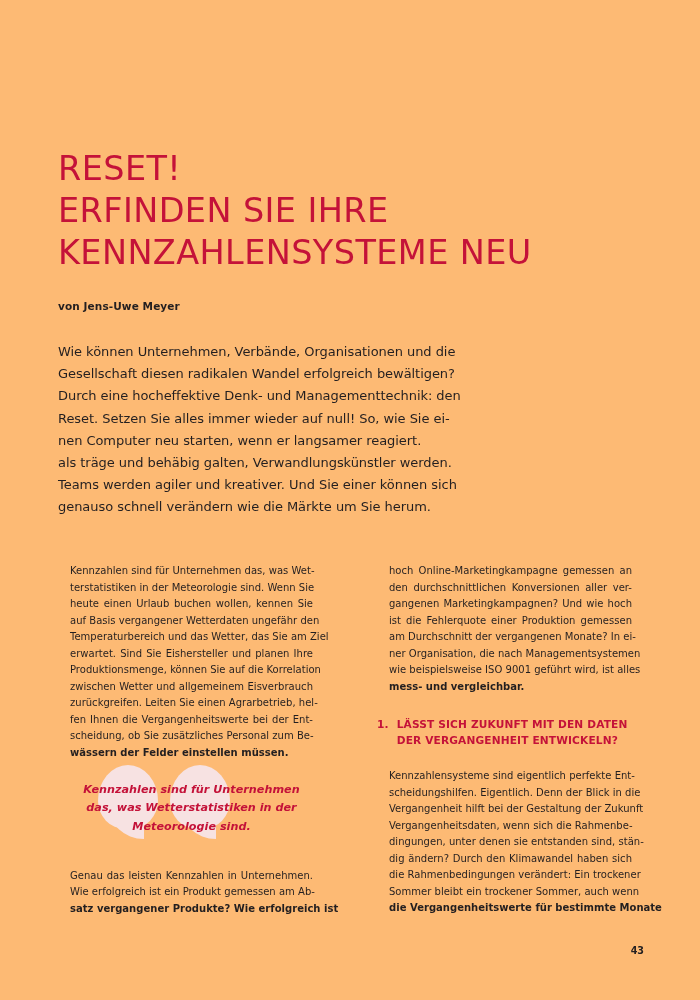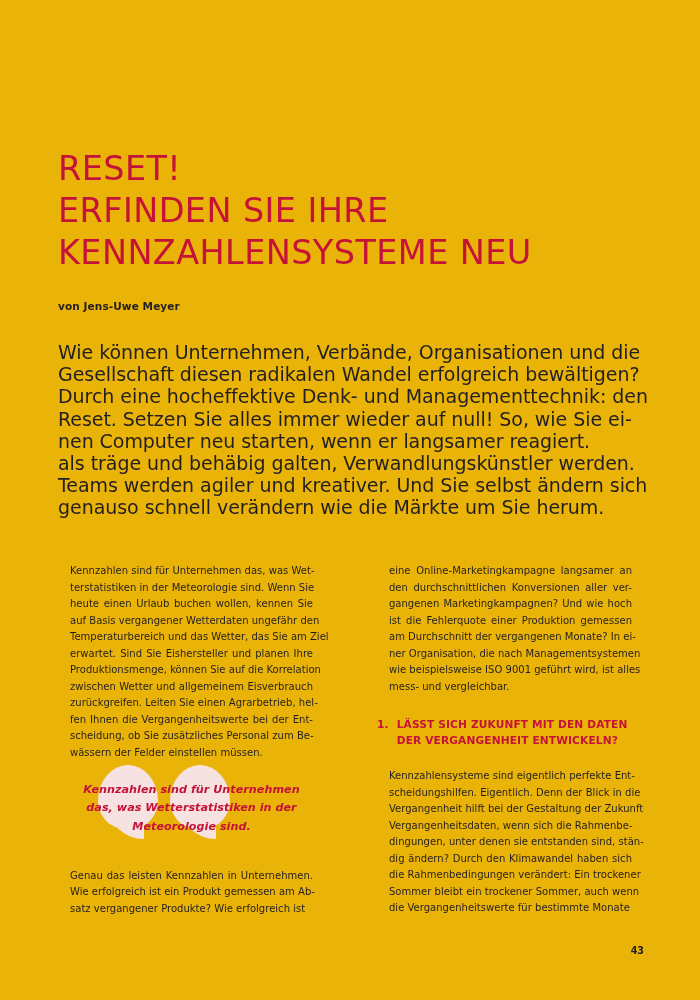--- a/index.html
+++ b/index.html
@@ -16,21 +16,21 @@
     font-family: "DejaVu Sans", "Liberation Sans", sans-serif;
     color: #231f20;
     -webkit-font-smoothing: antialiased;
   }
 
   .page {
     position: absolute;
     inset: 0;
     width: 700px;
     height: 1000px;
-    background: #eab308;
+    background: #fdba74;
   }
 
   
   .title-block {
     position: absolute;
     left: 58px;
     top: 148px;
     width: 600px;
   }
   .title-line {
@@ -52,21 +52,21 @@
     letter-spacing: 0.1px;
     color: #231f20;
   }
 
   
   .lead {
     position: absolute;
     left: 58px;
     top: 341px;
     width: 452px;
-    font-size: 19px;
+    font-size: 13px;
     line-height: 22.2px;
     color: #231f20;
     text-align: left;
     letter-spacing: -0.05px;
   }
   .lead .ln { display: block; white-space: nowrap; }
 
   
   .cols {
     position: absolute;
@@ -92,20 +92,21 @@
     margin: 12px;
   }
   .bodytext .ln {
     display: block;
     white-space: nowrap;
     text-align: justify;
     text-align-last: justify;
   }
   .bodytext .ln.last {
     text-align-last: left;
+    font-weight: bold;
   }
 
   
   .pullquote-wrap {
     position: relative;
     margin-top: 19px;
     margin-bottom: 21px;
     height: 66px;
   }
   .quote-mark {
@@ -188,21 +189,21 @@
 
   <div class="byline">von Jens-Uwe Meyer</div>
 
   <div class="lead" id="lead-host">
       <span class="ln">Wie können Unternehmen, Verbände, Organisationen und die</span>
       <span class="ln">Gesellschaft diesen radikalen Wandel erfolgreich bewältigen?</span>
       <span class="ln">Durch eine hocheffektive Denk- und Managementtechnik: den</span>
       <span class="ln">Reset. Setzen Sie alles immer wieder auf null! So, wie Sie ei-</span>
       <span class="ln">nen Computer neu starten, wenn er langsamer reagiert.</span>
       <span class="ln">als träge und behäbig galten, Verwandlungskünstler werden.</span>
-      <span class="ln">Teams werden agiler und kreativer. Und Sie selbst ändern sich</span>
+      <span class="ln">Teams werden agiler und kreativer. Und Sie einer können sich</span>
       <span class="ln last">genauso schnell verändern wie die Märkte um Sie herum.</span>
     </div>
 
   <div class="cols">
 
     <div class="col col-left">
 
       <p class="bodytext" id="lp1">
           <span class="ln">Kennzahlen sind für Unternehmen das, was Wet-</span>
           <span class="ln">terstatistiken in der Meteorologie sind. Wenn Sie</span>
@@ -235,21 +236,21 @@
       <p class="bodytext" id="lp2">
           <span class="ln">Genau das leisten Kennzahlen in Unternehmen.</span>
           <span class="ln">Wie erfolgreich ist ein Produkt gemessen am Ab-</span>
           <span class="ln last">satz vergangener Produkte? Wie erfolgreich ist</span>
         </p>
     </div>
 
     <div class="col col-right">
 
       <p class="bodytext" id="rp1">
-          <span class="ln">eine Online-Marketingkampagne langsamer an</span>
+          <span class="ln">hoch Online-Marketingkampagne gemessen an</span>
           <span class="ln">den durchschnittlichen Konversionen aller ver-</span>
           <span class="ln">gangenen Marketingkampagnen? Und wie hoch</span>
           <span class="ln">ist die Fehlerquote einer Produktion gemessen</span>
           <span class="ln">am Durchschnitt der vergangenen Monate? In ei-</span>
           <span class="ln">ner Organisation, die nach Managementsystemen</span>
           <span class="ln">wie beispielsweise ISO 9001 geführt wird, ist alles</span>
           <span class="ln last">mess- und vergleichbar.</span>
         </p>
 
       <div class="sec-head">

